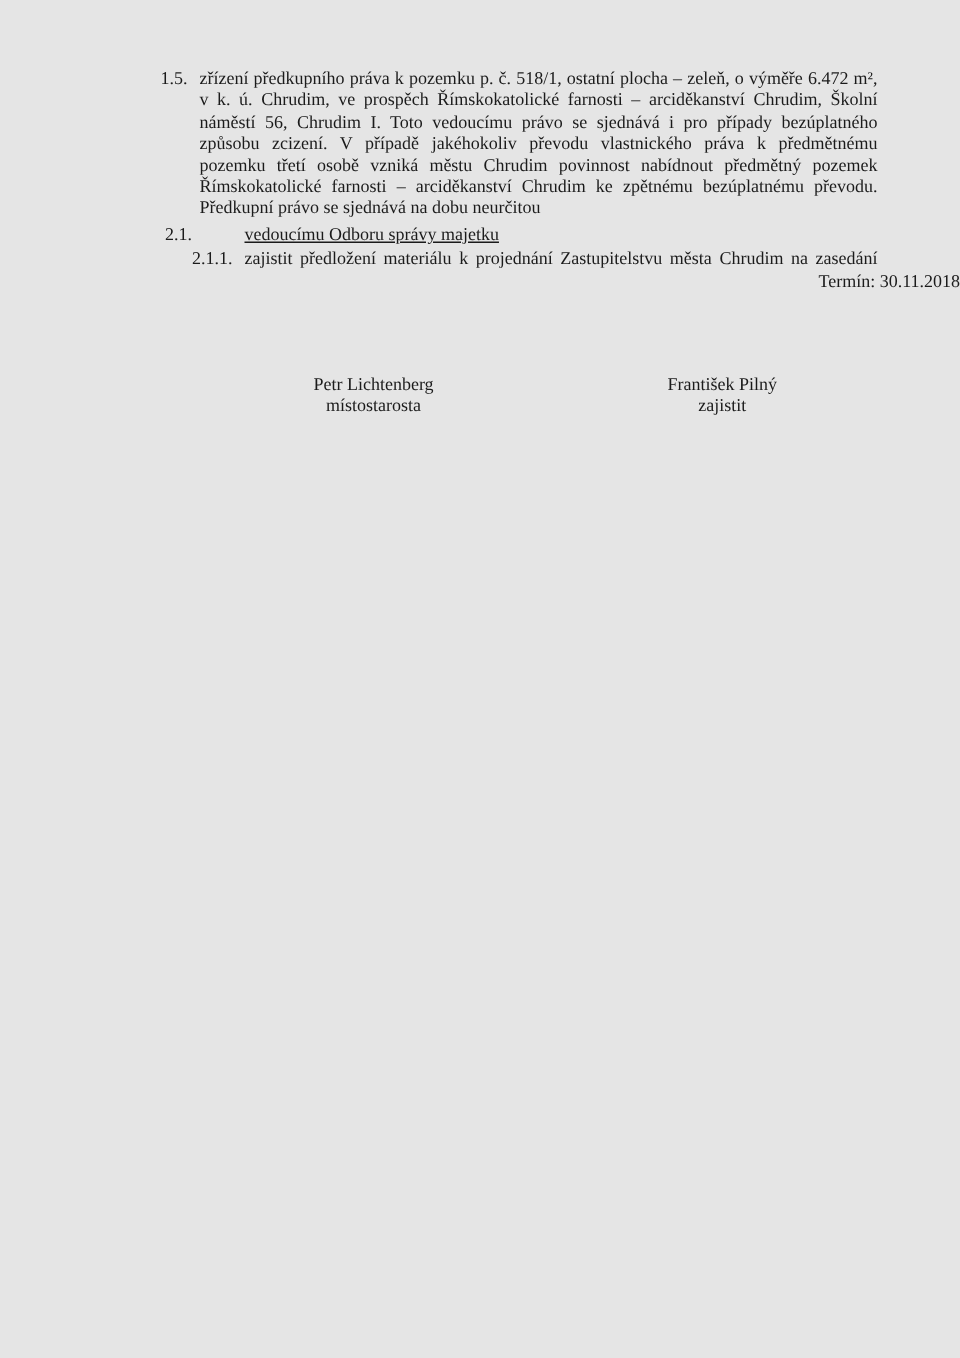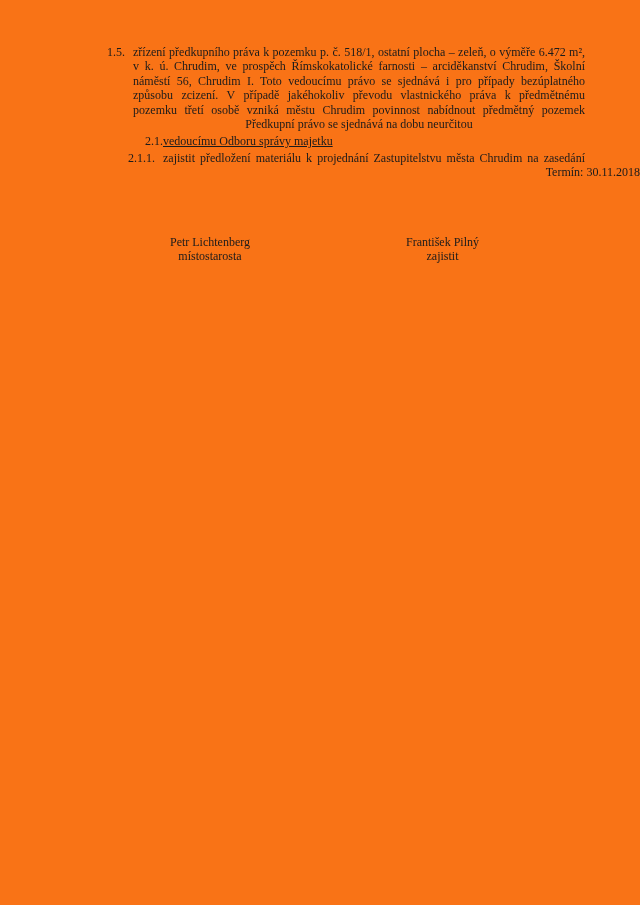--- a/index.html
+++ b/index.html
@@ -8,21 +8,21 @@
     background: #ffffff;
     font-family: "Liberation Serif", "DejaVu Serif", serif;
     font-size: 12px;
     line-height: 14.4px;
     color: #1b1b1b;
   }
   .page {
     position: relative;
     width: 640px;
     height: 905px;
-    background: #f97316;
+    background: #e5e5e5;
     overflow: hidden;
   }
   .doc {
     position: absolute;
     top: 45px;
     left: 0;
     width: 640px;
   }
   
   .item {
@@ -31,52 +31,53 @@
     width: 452px;
   }
   .item .num {
     position: absolute;
     left: -26px;
     top: 0;
   }
   .item-16 { margin-top: 11px; }
   
   .jline { text-align: justify; text-align-last: justify; }
-  .pline { text-align: center; }
+  .pline { text-align: left; }
   
   .sec2 {
     margin-top: 13px;
     margin-left: 75px;
     font-weight: bold;
   }
   .sec2 .num { display: inline-block; width: 35px; }
   
   .sub21 {
     margin-top: 3px;
     margin-left: 110px;
   }
-  .sub21 .num { display: inline-block; width: 53px; text-align: right; }
+  .sub21 .num { display: inline-block; width: 53px; }
   .sub21 .txt { text-decoration: underline; }
   
   .sub211 {
     position: relative;
     margin-top: 2px;
     margin-left: 163px;
     width: 422px;
   }
   .sub211 .num { position: absolute; left: -35px; top: 0; }
   
   .termin {
     text-align: right;
   }
   
   .sigs {
     position: relative;
     margin-top: 55px;
     height: 32px;
+    margin-left: 39px;
   }
   .sig {
     position: absolute;
     text-align: center;
   }
   .sig-left  { left: 145px; width: 130px; }
   .sig-right { left: 380px; width: 125px; }
 </style>
 </head>
 <body>
@@ -84,20 +85,21 @@
 <div class="page">
   <div class="doc">
 
     <div class="item item-15">
       <span class="num">1.5.</span>
       <div class="jline">zřízení předkupního práva k pozemku p. č. 518/1, ostatní plocha – zeleň, o výměře 6.472 m²,</div>
       <div class="jline">v k. ú. Chrudim, ve prospěch Římskokatolické farnosti – arciděkanství Chrudim, Školní</div>
       <div class="jline">náměstí 56, Chrudim I. Toto vedoucímu právo se sjednává i pro případy bezúplatného</div>
       <div class="jline">způsobu zcizení. V případě jakéhokoliv převodu vlastnického práva k předmětnému</div>
       <div class="jline">pozemku třetí osobě vzniká městu Chrudim povinnost nabídnout předmětný pozemek</div>
+      <div class="jline">Římskokatolické farnosti – arciděkanství Chrudim ke zpětnému bezúplatnému převodu.</div>
       <div class="pline">Předkupní právo se sjednává na dobu neurčitou</div>
     </div>
 
 
 
     <div class="sub21">
       <span class="num">2.1.</span><span class="txt">vedoucímu Odboru správy majetku</span>
     </div>
 
     <div class="sub211">

